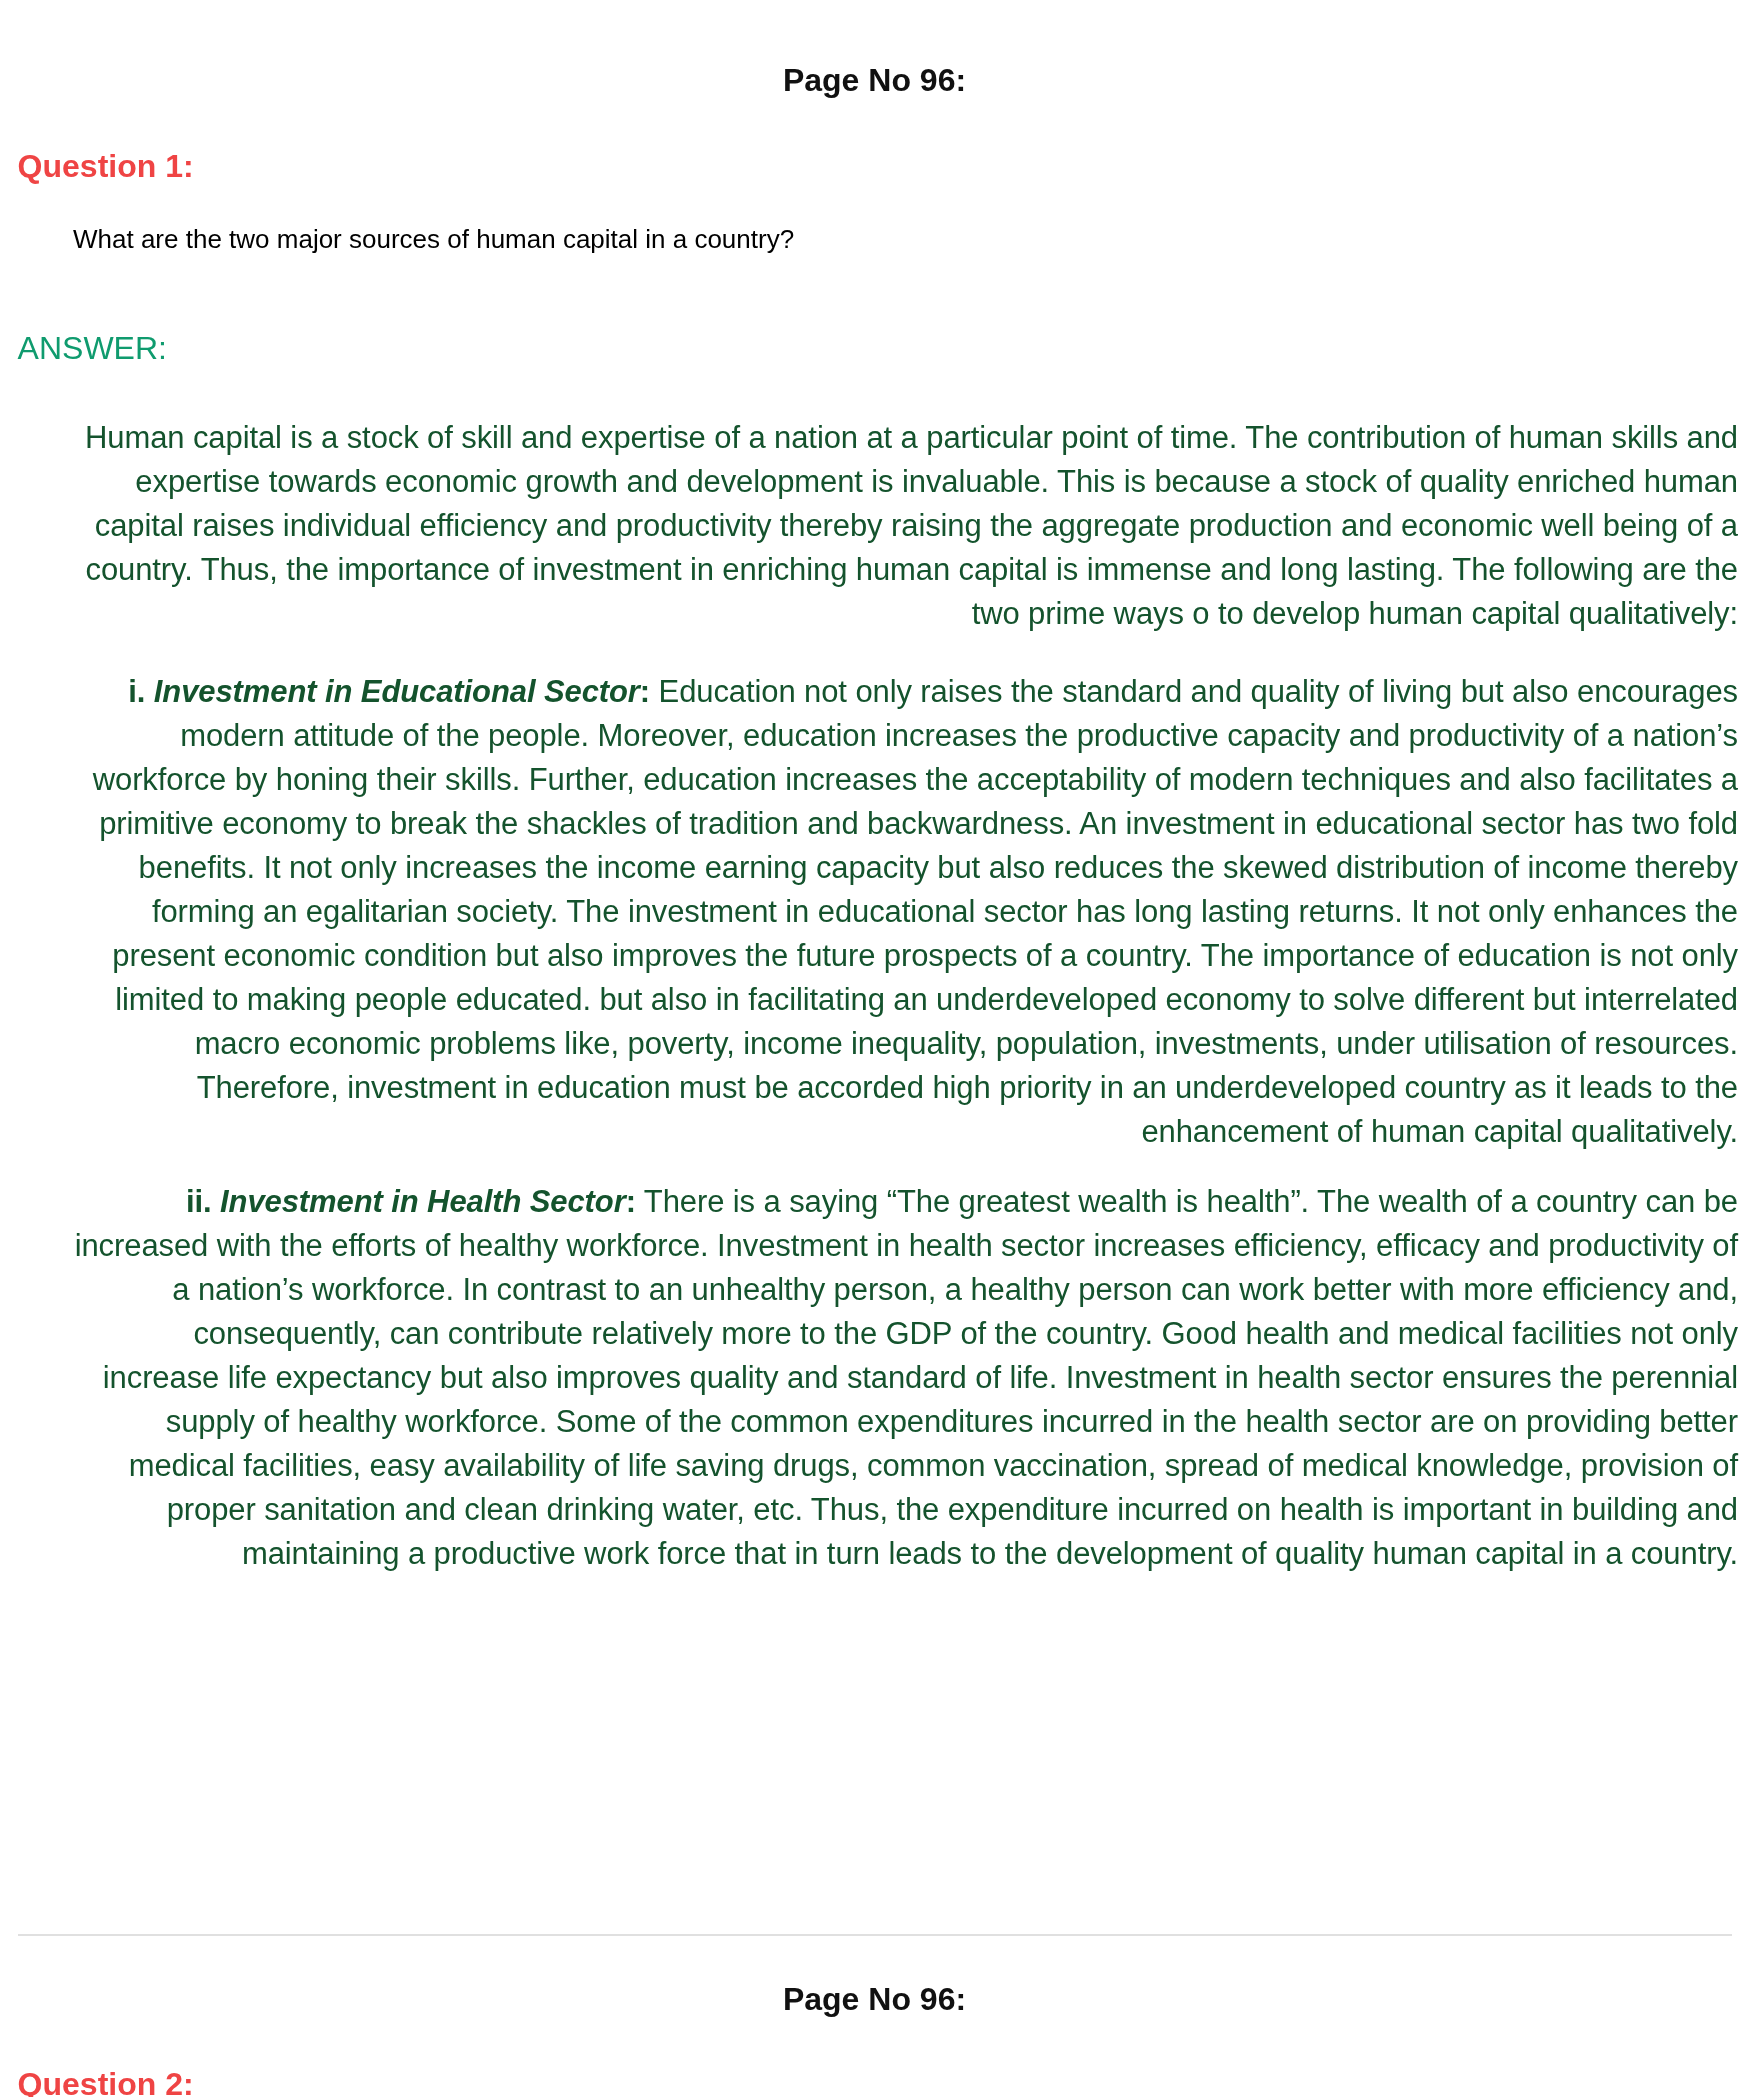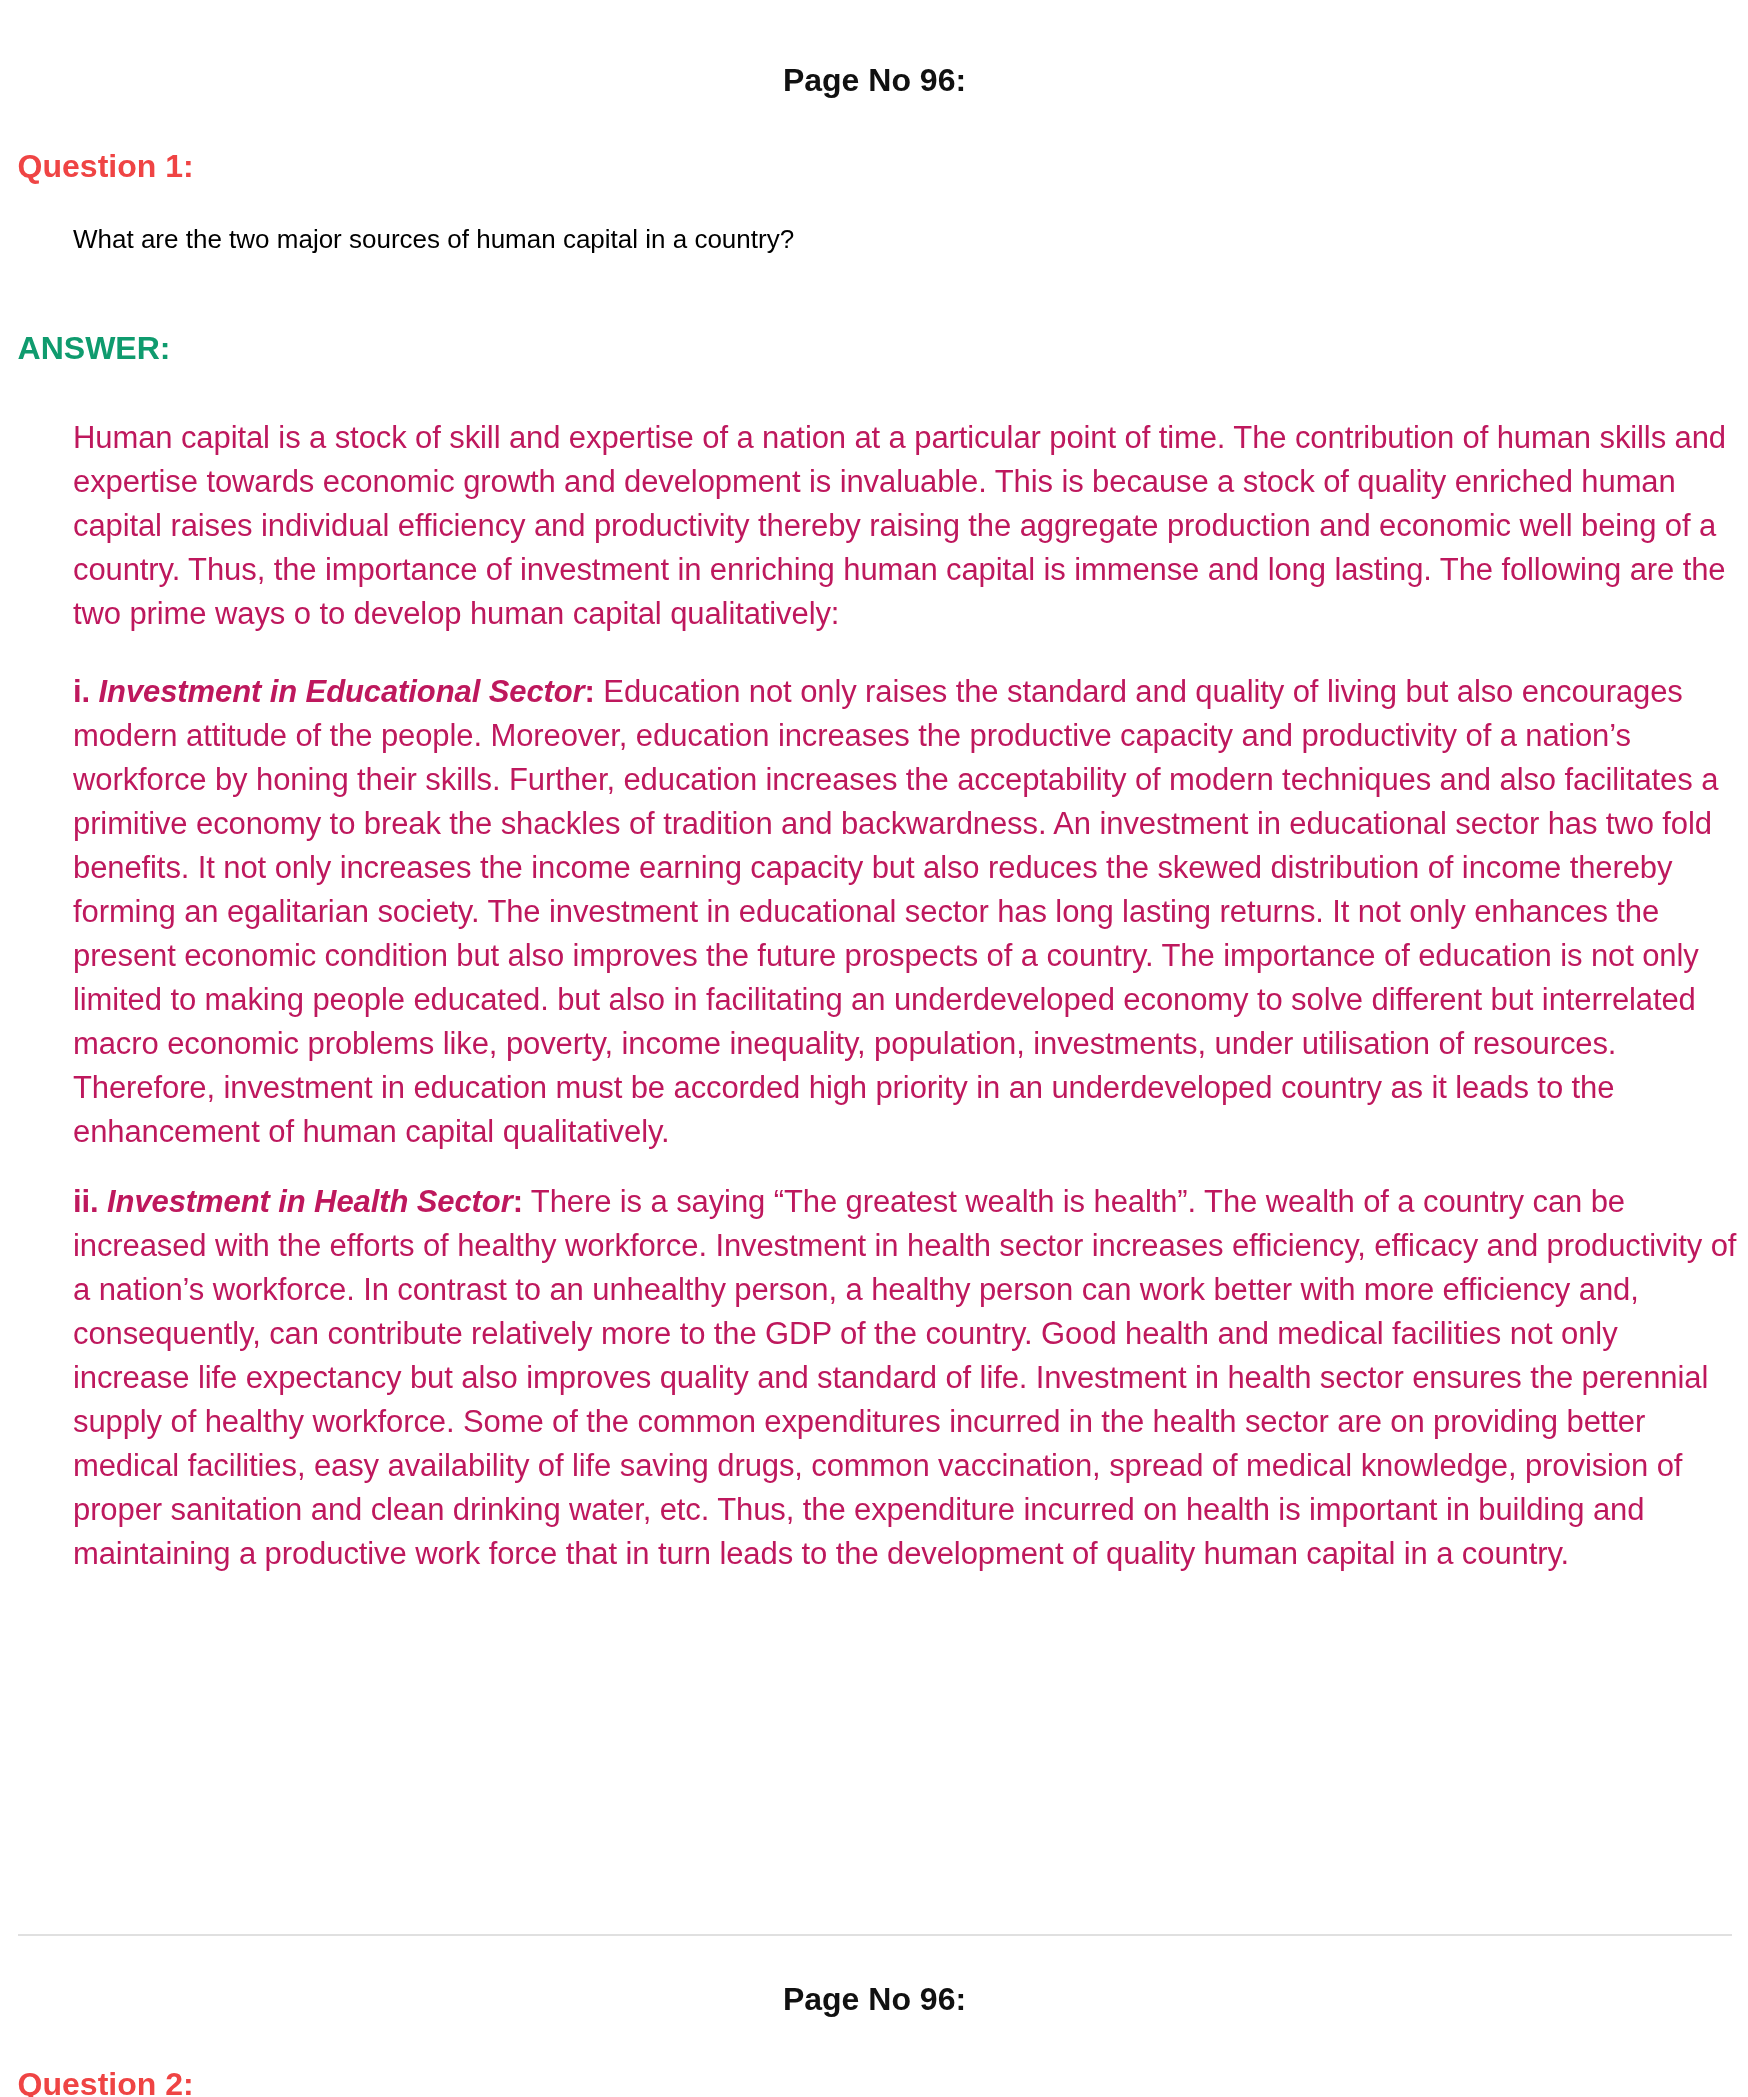--- a/index.html
+++ b/index.html
@@ -2,23 +2,23 @@
 <html style="font-size:11.3px"><head>
 <meta charset="utf-8">
 <style>
   html, body { margin:0; padding:0; background:#ffffff; }
   body { width:1749px; height:2097px; position:relative; overflow:hidden;
          font-family:"Liberation Sans", sans-serif; color:#000; }
   .page-no { position:absolute; left:0; width:1749px; text-align:center;
              font-weight:bold; font-size:32px; color:#111; }
   .qhead { position:absolute; left:17.6px; font-weight:bold; font-size:32px; color:#ef4444; }
   .qtext { position:absolute; left:73px; font-size:26px; color:#000; }
-  .answer { position:absolute; left:17.6px; font-weight:bold; font-size:32px; color:#0f9b6e; }
+  .answer { position:absolute; left:17.6px; font-weight:normal; font-size:32px; color:#0f9b6e; }
   .para { position:absolute; left:73px; width:1665px; font-size:31px; line-height:44px;
-          color:#be185d; letter-spacing:-0.1px; }
+          color:#14532d; letter-spacing:-0.1px;text-align:right; }
   .para b { font-weight:bold; }
   .para b i { font-style:italic; }
   .divider { position:absolute; left:17.6px; width:1714px; top:1934px; height:0;
              border-top:2.8px solid #e0e0e0; }
 </style>
 </head>
 <body>
 
 <div class="page-no" style="top:62px;">Page No 96:</div>
 

